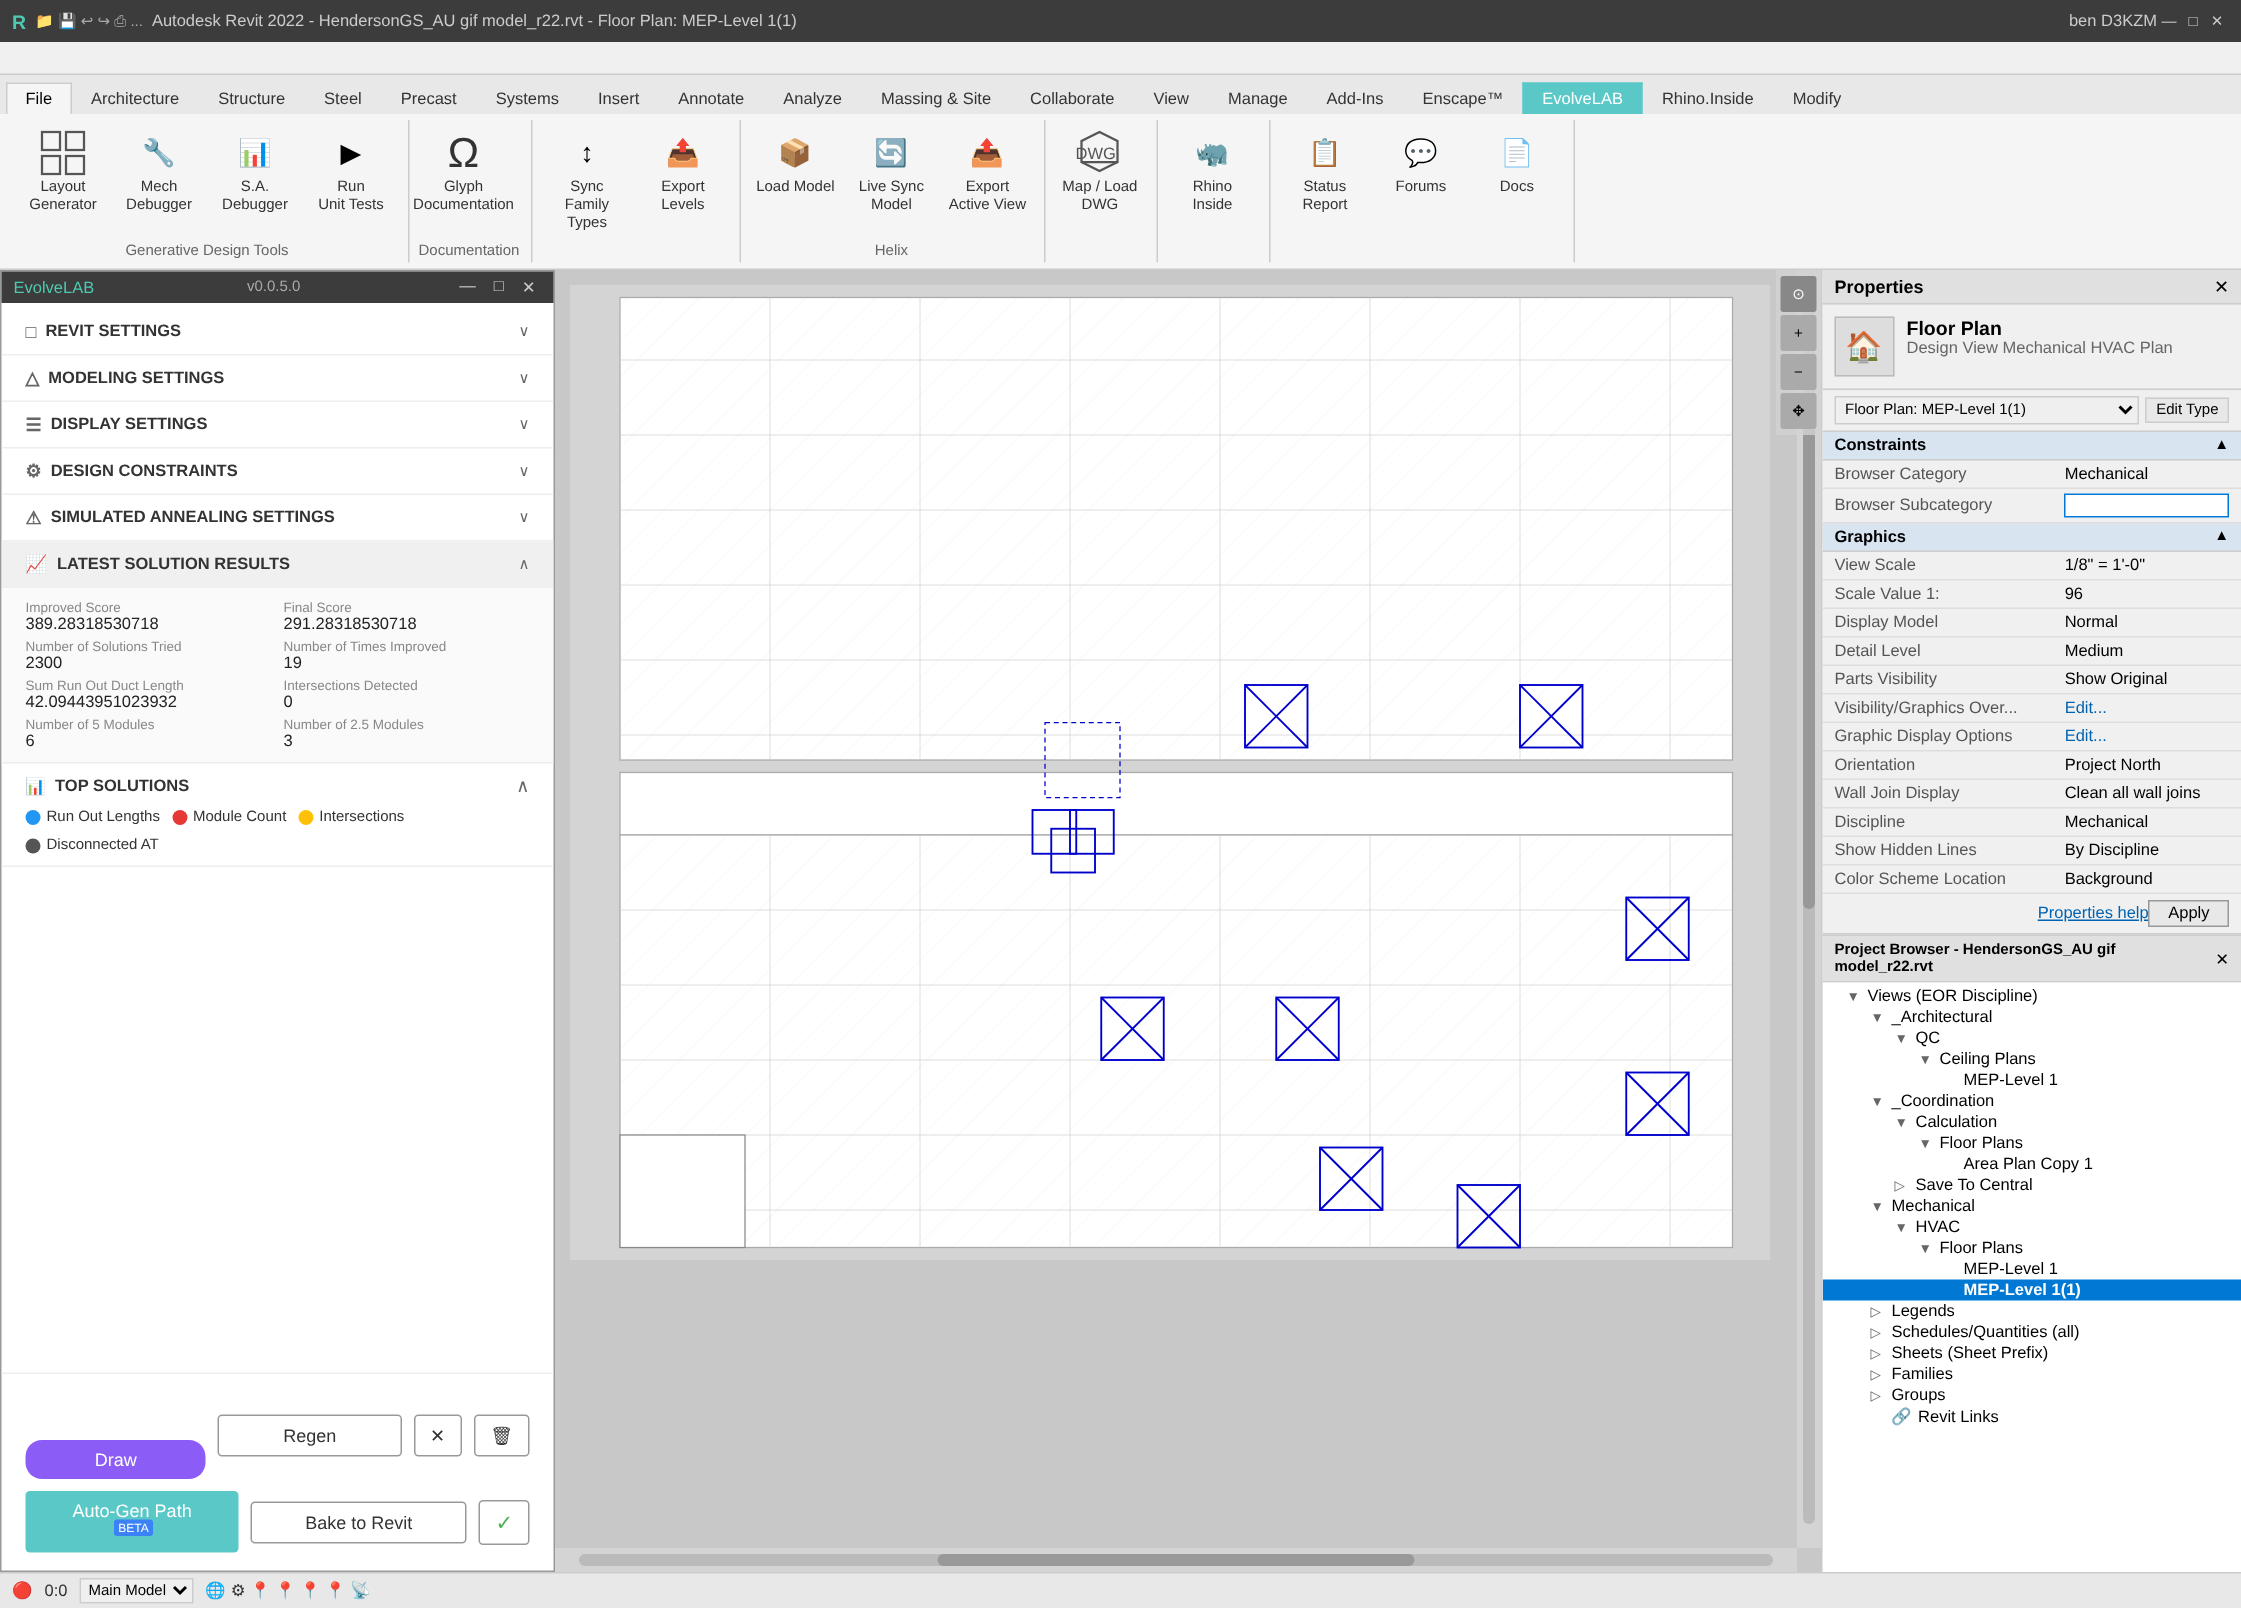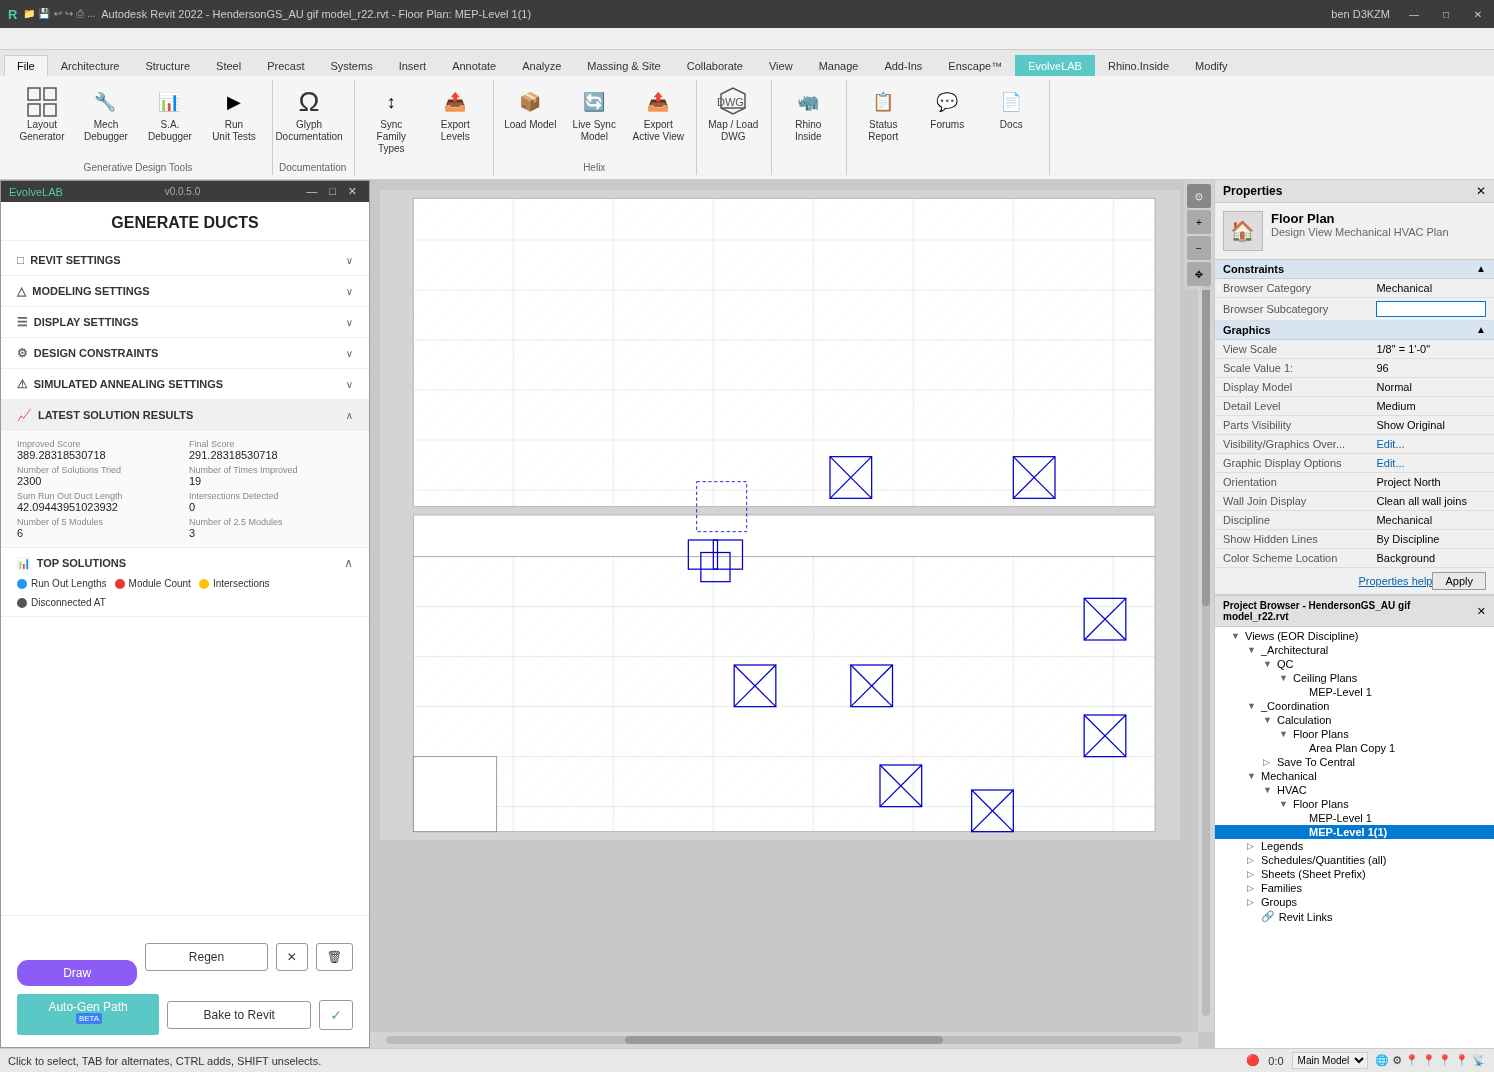--- a/index.html
+++ b/index.html
@@ -3,21 +3,21 @@
   <meta charset="utf-8">
   <style>
     * { box-sizing: border-box; margin: 0; padding: 0; }
     body { font-family: 'Segoe UI', Arial, sans-serif; font-size: 11px; background: #d4d4d4; overflow: hidden; width: 1494px; height: 1072px; }
 
     
     .title-bar { height: 28px; background: #3c3c3c; display: flex; align-items: center; justify-content: space-between; padding: 0 8px; color: #ccc; font-size: 11px; }
     .title-bar-left { display: flex; align-items: center; gap: 6px; }
     .title-bar-icons { display: flex; gap: 4px; }
     .title-bar-title { color: #ccc; font-size: 11px; }
-    .title-bar-right { display: flex; align-items: center; gap: 16px; }
+    .title-bar-right { display: flex; align-items: center; gap: 0; }
     .win-btn { width: 16px; height: 16px; display: flex; align-items: center; justify-content: center; color: #ccc; cursor: pointer; font-size: 10px; }
 
     
     .menu-bar { height: 22px; background: #f0f0f0; display: flex; align-items: center; padding: 0 4px; border-bottom: 1px solid #ccc; }
 
     
     .ribbon { height: 130px; background: #f5f5f5; border-bottom: 1px solid #ccc; display: flex; flex-direction: column; }
     .ribbon-tabs { height: 26px; display: flex; align-items: flex-end; padding-left: 4px; background: #e8e8e8; }
     .ribbon-tab { padding: 4px 12px; font-size: 11px; cursor: pointer; border: 1px solid transparent; border-bottom: none; color: #333; }
     .ribbon-tab.active { background: #f5f5f5; border-color: #ccc; color: #000; }
@@ -244,21 +244,20 @@
   <div class="left-panel">
     <div class="left-panel-header">
       <span class="panel-logo">EvolveLAB</span>
       <span class="panel-version">v0.0.5.0</span>
       <div class="panel-win-btns">
         <span class="panel-win-btn">—</span>
         <span class="panel-win-btn">□</span>
         <span class="panel-win-btn">✕</span>
       </div>
     </div>
-    <div class="panel-title">GENERATE DUCTS</div>
     <div class="panel-content">
 
       <div class="section-header">
         <div class="section-title">
           <span class="section-icon">□</span>
           <span>REVIT SETTINGS</span>
         </div>
         <span class="section-chevron">∨</span>
       </div>
 
@@ -510,20 +509,26 @@
         <span style="font-weight:bold;font-size:12px;">Properties</span>
         <span style="cursor:pointer;font-size:12px;">✕</span>
       </div>
       <div style="display:flex;gap:8px;align-items:flex-start;padding:8px;border-bottom:1px solid #ccc;">
         <div style="width:40px;height:40px;background:#ddd;border:1px solid #bbb;display:flex;align-items:center;justify-content:center;font-size:20px;flex-shrink:0;">🏠</div>
         <div>
           <div style="font-size:13px;font-weight:bold;">Floor Plan</div>
           <div style="font-size:11px;color:#666;">Design View Mechanical HVAC Plan</div>
         </div>
       </div>
+      <div style="display:flex;align-items:center;gap:4px;padding:4px 8px;border-bottom:1px solid #ccc;">
+        <select style="flex:1;font-size:10px;border:1px solid #ccc;padding:2px;">
+          <option>Floor Plan: MEP-Level 1(1)</option>
+        </select>
+        <button style="padding:2px 6px;font-size:10px;border:1px solid #ccc;background:#e8e8e8;cursor:pointer;">Edit Type</button>
+      </div>
 
       <div style="background:#d8e4f0;padding:3px 8px;font-size:11px;font-weight:bold;display:flex;justify-content:space-between;border-bottom:1px solid #ccc;">
         <span>Constraints</span>
         <span style="font-size:10px;cursor:pointer;">▲</span>
       </div>
       <table style="width:100%;border-collapse:collapse;font-size:11px;">
         <tbody>
             <tr style="border-bottom:1px solid #ddd;">
           <td style="padding:3px 8px;color:#555;width:55%;">Browser Category</td>
           <td style="padding:3px 8px;">Mechanical</td>
@@ -753,21 +758,20 @@
           <span style="width:12px;"></span>
           <span style="color:#cc8800;margin-right:2px;">🔗</span>
           <span>Revit Links</span>
         </div>
       </div>
     </div>
   </div>
 </div>
 
 <div class="status-bar">
-  <span class="status-text">Click to select, TAB for alternates, CTRL adds, SHIFT unselects.</span>
   <div class="status-right">
     <span>🔴</span>
     <span>0:0</span>
     <select style="font-size:10px;border:1px solid #ccc;padding:1px;">
       <option>Main Model</option>
     </select>
     <span>🌐 ⚙ 📍 📍 📍 📍 📡</span>
   </div>
 </div>
 

